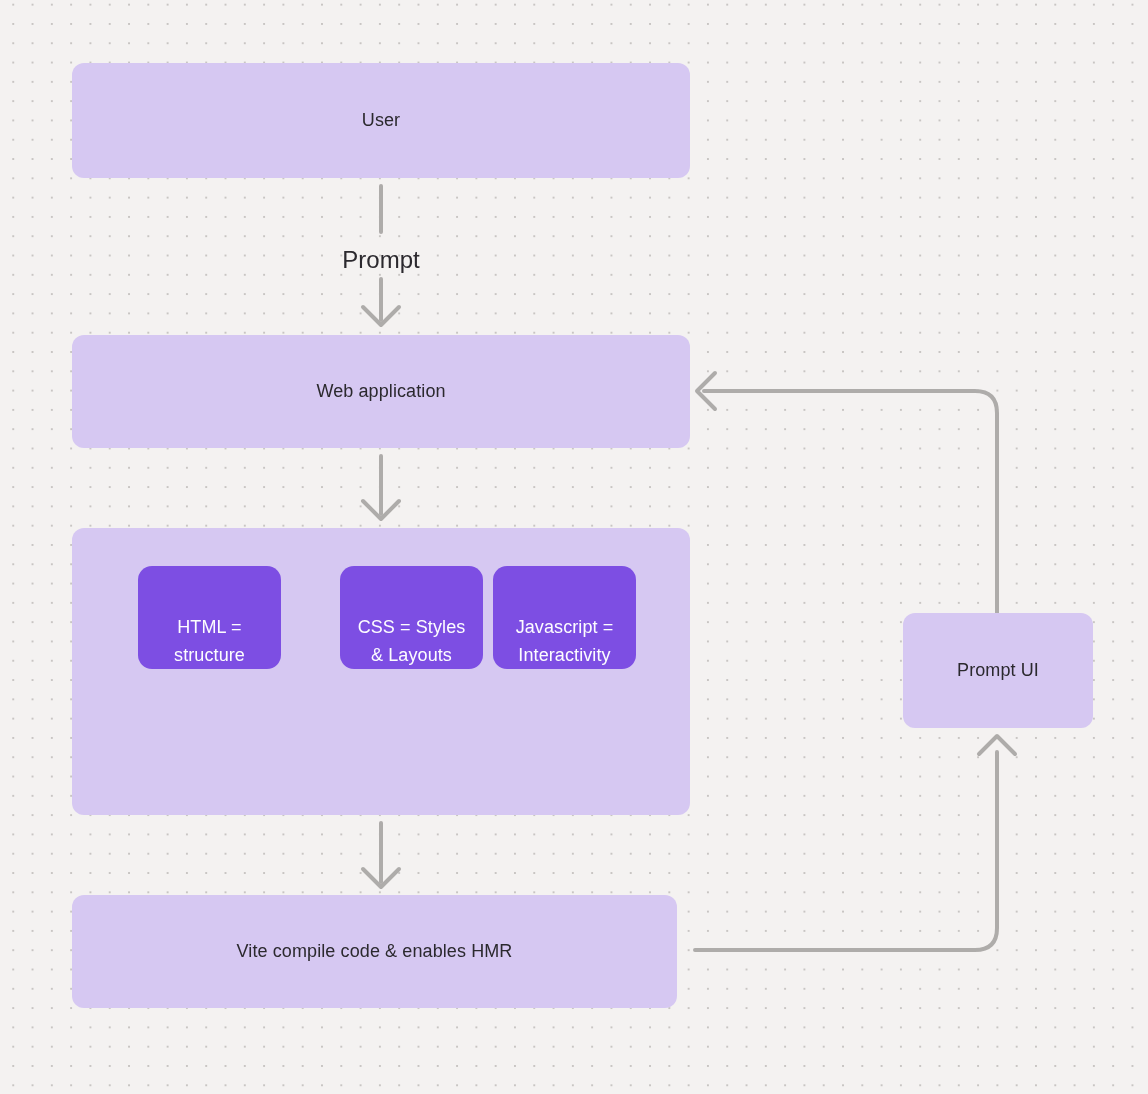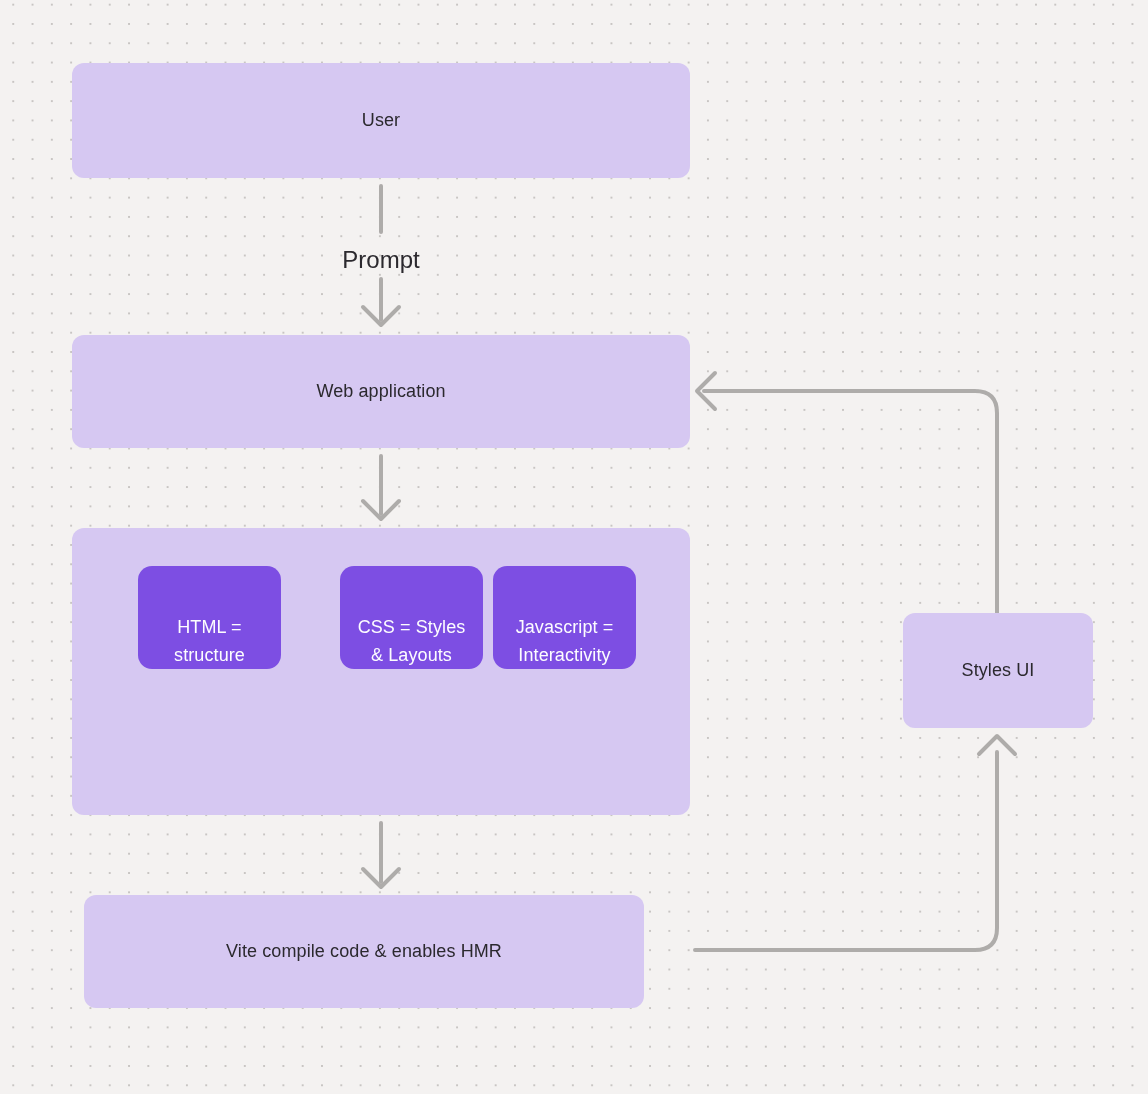--- a/index.html
+++ b/index.html
@@ -18,21 +18,21 @@
   .edges{position:absolute;left:0;top:0;width:1148px;height:1094px;pointer-events:none;}
   .edges path{fill:none;stroke:var(--arrow);stroke-width:4;stroke-linecap:round;stroke-linejoin:round;}
   .node{
     position:absolute;display:flex;align-items:center;justify-content:center;
     background:var(--box-fill);border-radius:12px;color:var(--text);
     font-size:18px;font-weight:500;letter-spacing:.1px;text-align:center;
   }
   .node-user{left:72px;top:63px;width:618px;height:115px;}
   .node-webapp{left:72px;top:335px;width:618px;height:113px;justify-content:center;}
   .node-group{left:72px;top:528px;width:618px;height:287px;display:block;}
-  .node-vite{left:84px;top:895px;width:560px;height:113px;}
+  .node-vite{left:72px;top:895px;width:605px;height:113px;}
   .node-render{left:903px;top:613px;width:190px;height:115px;}
   .inner-box{
     position:absolute;top:38px;width:143px;height:103px;border-radius:14px;
     background:var(--inner-fill);color:var(--inner-text);
     display:flex;align-items:flex-end;justify-content:center;
     font-size:18px;font-weight:500;line-height:28px;text-align:center;
   }
   .inner-box span{display:inline-block;max-width:114px;}
   .inner-1{left:66px;} .inner-2{left:236px;margin-left:32px;} .inner-3{left:406px;margin-left:15px;}
   .edge-label{
@@ -90,16 +90,16 @@
       <span>Javascript = Interactivity</span>
     </div>
 
   </div>
 
   <div class="node node-vite">
     <span>Vite compile code &amp; enables HMR</span>
   </div>
 
   <div class="node node-render">
-    <span>Styles UI</span>
+    <span>Prompt UI</span>
   </div>
 
 </div>
 
 </body></html>

